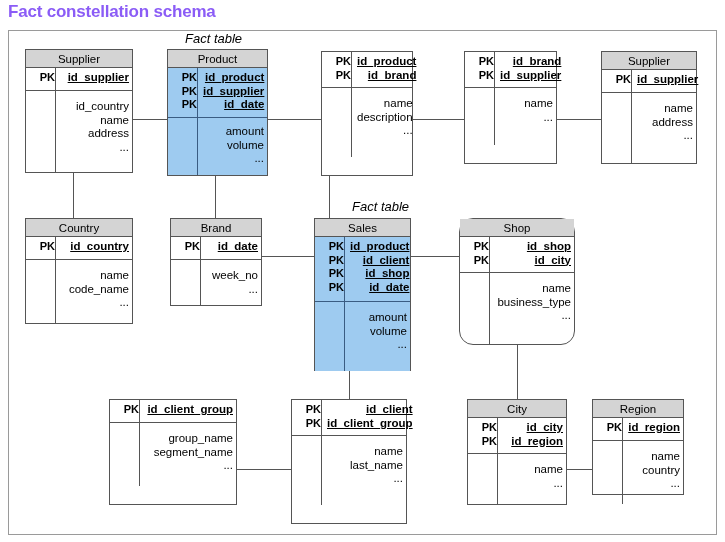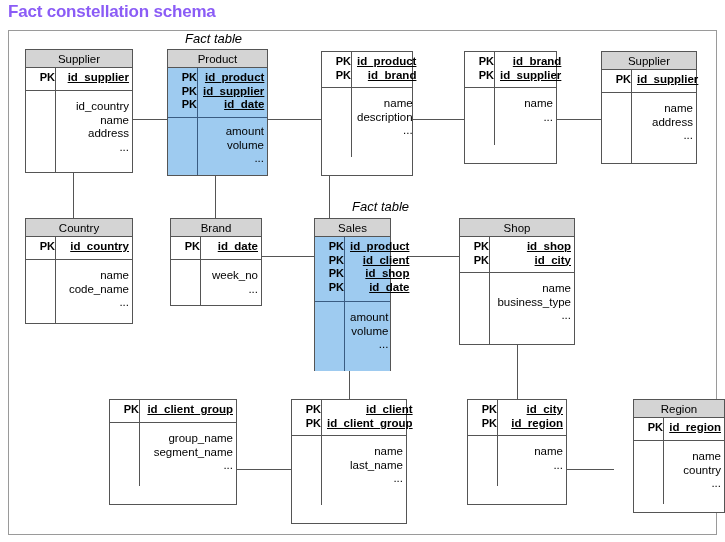--- a/index.html
+++ b/index.html
@@ -257,21 +257,21 @@
     </div>
     <div class="ent-sec" style="height:45px;">
       <div class="col-key"></div>
       <div class="col-fields" style="padding-top:9px;">
         <span class="fieldnorm">week_no</span>
         <span class="fieldnorm">...</span>
       </div>
     </div>
   </div>
 
-  <div class="entity fact" style="left:305px;top:187px;width:77px;height:153px;">
+  <div class="entity fact" style="left:305px;top:187px;width:97px;height:153px;">
     <div class="ent-head">Sales</div>
     <div class="ent-sec sec-pk" style="height:65px;">
       <div class="col-key">
         <span class="keytag">PK</span>
         <span class="keytag">PK</span>
         <span class="keytag">PK</span>
         <span class="keytag">PK</span>
       </div>
       <div class="col-fields">
         <span class="fieldpk">id_product</span>
@@ -283,21 +283,21 @@
     <div class="ent-sec" style="height:69px;">
       <div class="col-key"></div>
       <div class="col-fields" style="padding-top:9px;">
         <span class="fieldnorm">amount</span>
         <span class="fieldnorm">volume</span>
         <span class="fieldnorm">...</span>
       </div>
     </div>
   </div>
 
-  <div class="entity" style="left:450px;top:187px;width:116px;height:127px;">
+  <div class="entity" style="left:450px;top:187px;width:116px;height:127px;border-radius:14px;">
     <div class="ent-head">Shop</div>
     <div class="ent-sec sec-pk" style="height:36px;">
       <div class="col-key">
         <span class="keytag">PK</span>
         <span class="keytag">PK</span>
       </div>
       <div class="col-fields">
         <span class="fieldpk">id_shop</span>
         <span class="fieldpk">id_city</span>
       </div>
@@ -346,40 +346,41 @@
       <div class="col-key"></div>
       <div class="col-fields" style="padding-top:9px;">
         <span class="fieldnorm">name</span>
         <span class="fieldnorm">last_name</span>
         <span class="fieldnorm">...</span>
       </div>
     </div>
   </div>
 
   <div class="entity" style="left:458px;top:368px;width:100px;height:106px;">
+    <div class="ent-head">City</div>
     <div class="ent-sec sec-pk" style="height:36px;">
       <div class="col-key">
         <span class="keytag">PK</span>
         <span class="keytag">PK</span>
       </div>
       <div class="col-fields">
         <span class="fieldpk">id_city</span>
         <span class="fieldpk">id_region</span>
       </div>
     </div>
     <div class="ent-sec" style="height:50px;">
       <div class="col-key"></div>
       <div class="col-fields" style="padding-top:9px;">
         <span class="fieldnorm">name</span>
         <span class="fieldnorm">...</span>
       </div>
     </div>
   </div>
 
-  <div class="entity" style="left:624px;top:368px;width:92px;height:114px;">
+  <div class="entity" style="left:583px;top:368px;width:92px;height:96px;">
     <div class="ent-head">Region</div>
     <div class="ent-sec sec-pk" style="height:23px;">
       <div class="col-key">
         <span class="keytag">PK</span>
       </div>
       <div class="col-fields">
         <span class="fieldpk">id_region</span>
       </div>
     </div>
     <div class="ent-sec" style="height:63px;">

